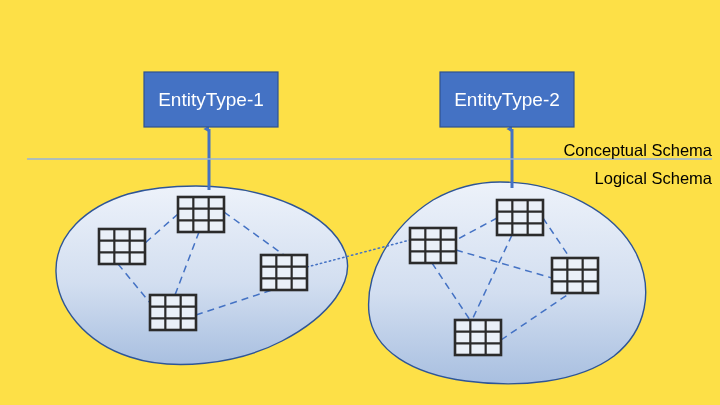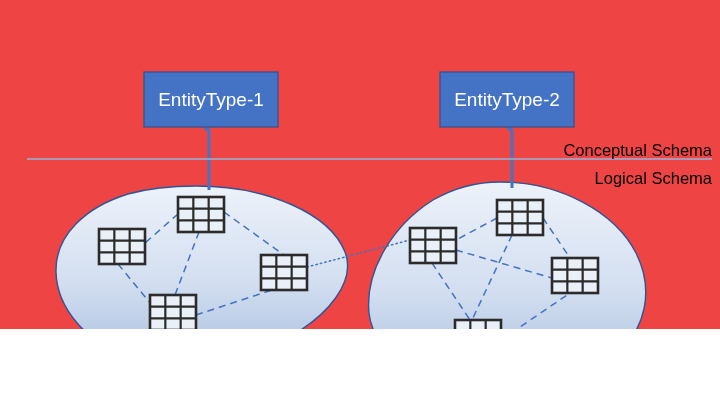--- a/index.html
+++ b/index.html
@@ -3,22 +3,22 @@
 <meta charset="utf-8">
 <style>
   html, body {
     margin: 0;
     padding: 0;
     background: #ffffff;
   }
   #stage {
     position: relative;
     width: 720px;
-    height: 329px;
-    background: #ef4444;
+    height: 405px;
+    background: #fde047;
     overflow: hidden;
     font-family: "Liberation Sans", sans-serif;
   }
   #diagram-svg {
     position: absolute;
     left: 0;
     top: 0;
     width: 720px;
     height: 405px;
   }

